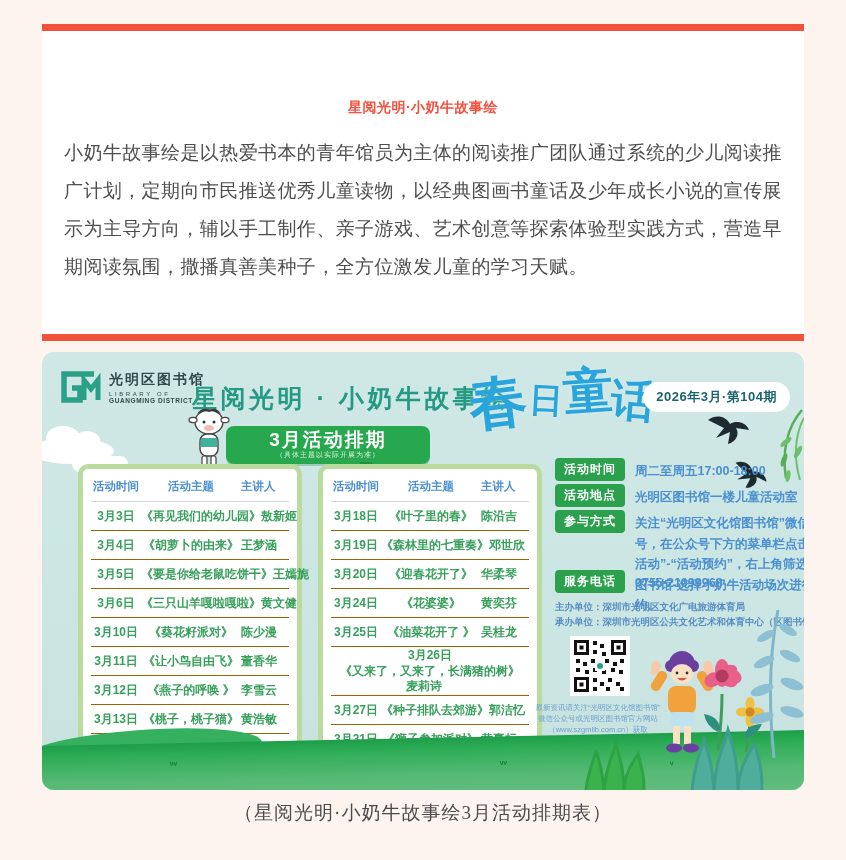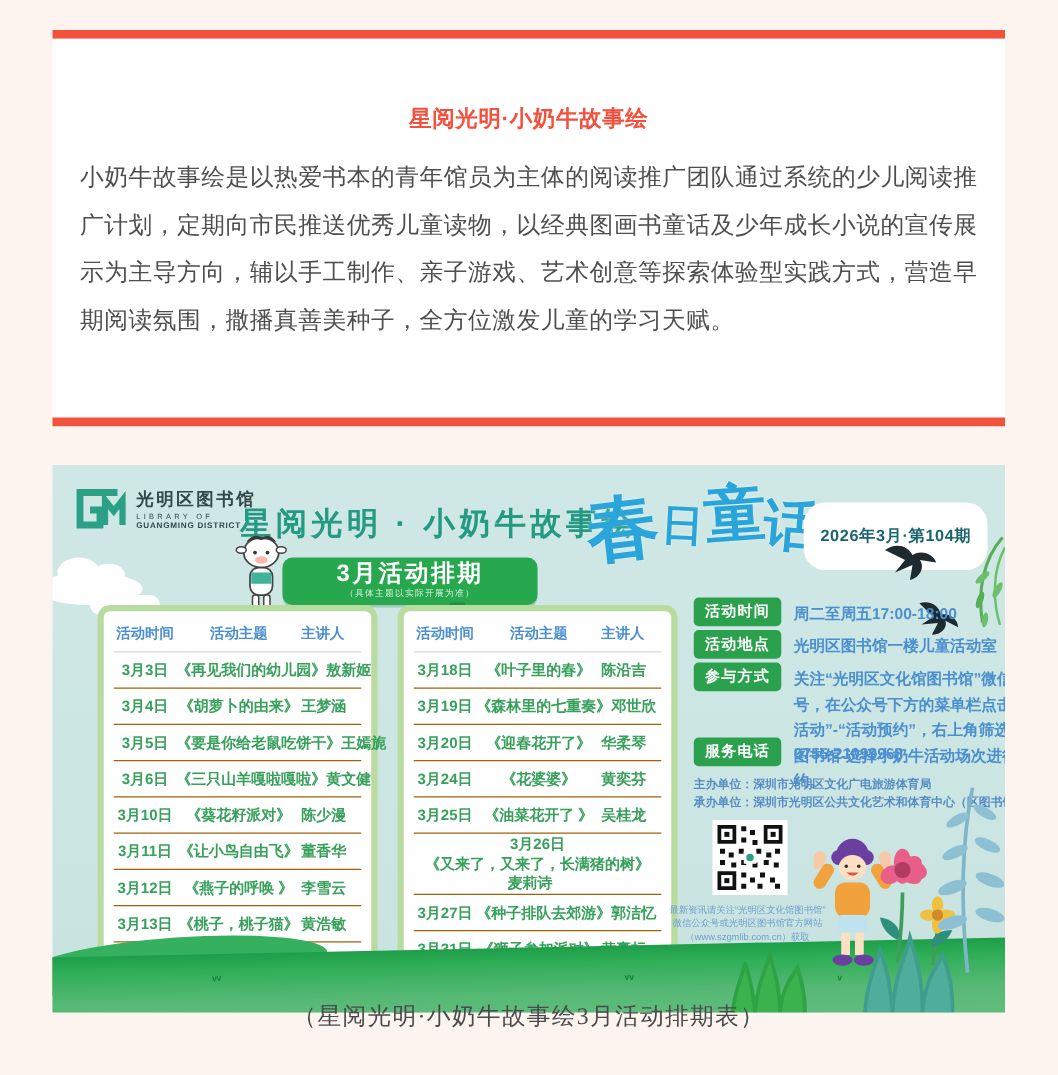--- a/index.html
+++ b/index.html
@@ -4,39 +4,39 @@
 <style>
   html,body{margin:0;padding:0;}
   body{width:846px;height:860px;background:#fdf4f0;position:relative;overflow:hidden;
        font-family:"Liberation Sans","DejaVu Sans",sans-serif;}
   .abs{position:absolute;}
 
   
   .top-bar{left:42px;top:24px;width:762px;height:7px;background:#f2523c;}
   .bottom-bar{left:42px;top:334px;width:762px;height:7px;background:#f2523c;}
   .card{left:42px;top:31px;width:762px;height:303px;background:#ffffff;}
-  .card h1{margin:0;padding-top:52px;text-align:center;font-size:18px;font-weight:bold;color:#f4503e;letter-spacing:.5px;}
+  .card h1{margin:16px;padding-top:52px;text-align:center;font-size:14px;font-weight:bold;color:#f4503e;letter-spacing:.5px;}
   .card p{margin:17px 22px 0;font-size:19px;line-height:38px;color:#4e4e4e;text-align:justify;letter-spacing:.4px;}
 
   
-  .poster{left:42px;top:372px;width:762px;height:438px;border-radius:0;overflow:hidden;
+  .poster{left:42px;top:352px;width:762px;height:438px;border-radius:12px;overflow:hidden;
           background:linear-gradient(180deg,#cfe8e5 0%,#cbe5e2 70%,#c6e2de 100%);}
   .logo{left:16px;top:18px;display:flex;align-items:center;}
   .logo-txt{margin-left:7px;color:#32494b;}
   .logo-cn{font-size:14px;font-weight:bold;letter-spacing:2px;}
   .logo-en1{font-size:6px;letter-spacing:2.6px;margin-top:2px;}
   .logo-en2{font-size:6.5px;font-weight:bold;letter-spacing:.6px;}
   .p-title{left:150px;top:30px;font-size:25px;font-weight:bold;color:#259a82;letter-spacing:3.5px;}
   .chun{left:425px;top:0;width:185px;height:100px;color:#2aa5dc;font-weight:bold;}
   .chun span{position:absolute;text-shadow:0 0 2px rgba(255,255,255,.6);}
   .chun .c1{font-size:58px;left:2px;top:12px;transform:rotate(-7deg);}
   .chun .c2{font-size:34px;left:62px;top:26px;transform:rotate(3deg);}
   .chun .c3{font-size:50px;left:96px;top:6px;transform:rotate(-4deg);}
   .chun .c4{font-size:44px;left:144px;top:20px;transform:rotate(5deg);}
-  .issue-badge{right:14px;top:30px;background:#ffffff;border-radius:17px;padding:18px 13px;
+  .issue-badge{right:14px;top:30px;background:#ffffff;border-radius:17px;padding:6px 13px;
                font-size:13px;font-weight:bold;color:#19646e;letter-spacing:.5px;}
   .cloud,.cloud:before,.cloud:after{background:#ffffff;border-radius:50%;}
   .cloud{left:-14px;top:86px;width:86px;height:26px;}
   .cloud:before{content:"";position:absolute;left:18px;top:-12px;width:34px;height:24px;}
   .cloud:after{content:"";position:absolute;left:46px;top:-7px;width:26px;height:18px;}
   .cloud2{left:30px;top:104px;width:56px;height:16px;background:#fff;border-radius:10px;}
 
   .ribbon{left:184px;top:74px;width:204px;height:38px;background:#27a74e;border-radius:8px;
           display:flex;flex-direction:column;align-items:center;justify-content:center;box-shadow:0 2px 0 rgba(20,110,50,.25);}
   .ribbon-title{color:#ffffff;font-size:19px;font-weight:bold;letter-spacing:2px;line-height:20px;}

